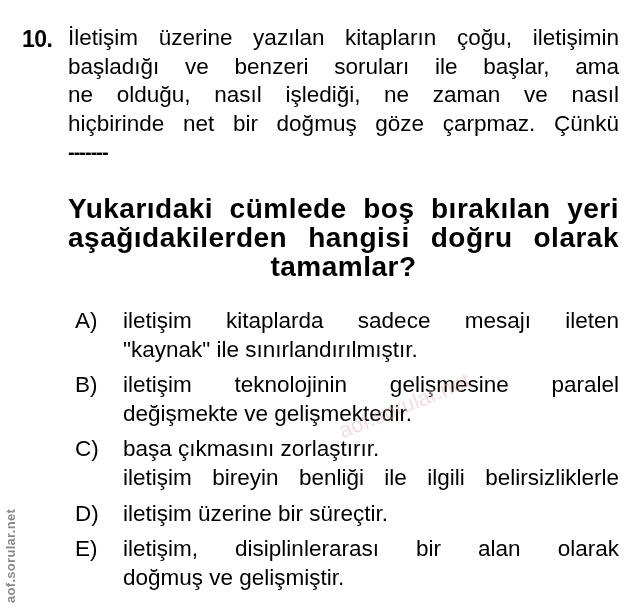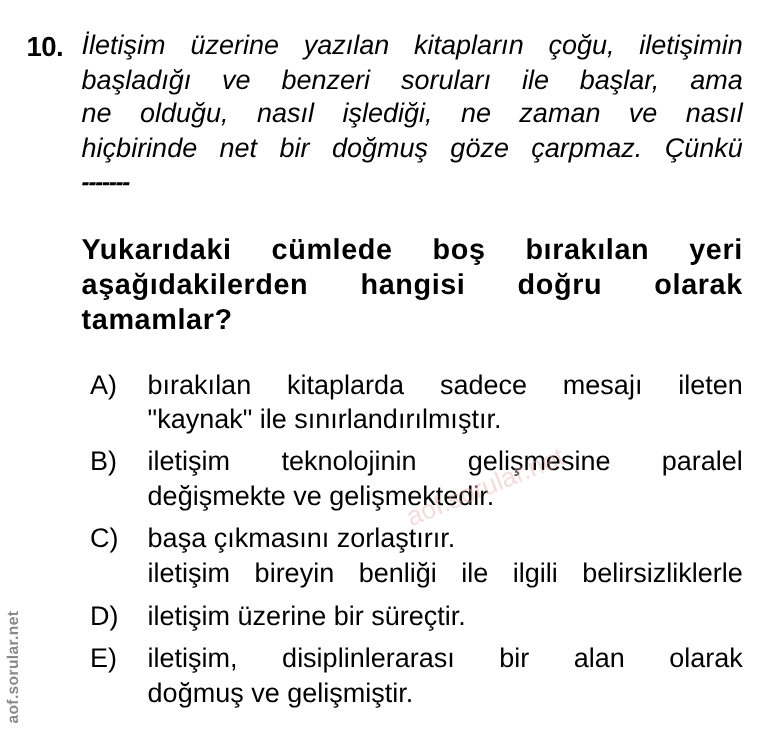--- a/index.html
+++ b/index.html
@@ -7,31 +7,31 @@
     width: 642px; height: 615px; position: relative; overflow: hidden;
     background: #ffffff; color: #000000;
     font-family: "Liberation Sans", sans-serif;
   }
   .qnum {
     position: absolute; left: 22px; top: 26px;
     font-weight: bold; font-size: 23px; letter-spacing: -0.5px;
   }
   .stem {
     position: absolute; left: 68px; top: 24px; width: 551px;
-    font-size: 22.5px; line-height: 28.5px; font-style: italic;
+    font-size: 22.5px; line-height: 28.5px;
   }
   .stem .line { display: block; height: 28.5px; white-space: nowrap; }
   .justify { text-align: justify; text-align-last: justify; }
   .blank { display: block; font-weight: bold; letter-spacing: -1px; font-size: 20px; margin-top: 0px; }
   .prompt {
     position: absolute; left: 68px; top: 194px; width: 551px;
-    font-weight: bold; font-size: 24px; line-height: 29px;
+    font-weight: bold; font-size: 28px; line-height: 29px;
     letter-spacing: 0.5px;
   }
-  .prompt .line { display: block; height: 29px; white-space: nowrap; }
+  .prompt .line { display: block; height: 29px; white-space: nowrap; text-align: center; }
   .options { position: absolute; left: 0; top: 0; }
   .opt { position: absolute; left: 75px; width: 544px; font-size: 22.5px; line-height: 29px; }
   .opt .letter { position: absolute; left: 0; top: 0; }
   .opt .text { position: absolute; left: 48px; width: 496px; }
   .opt .text .line { display: block; height: 29px; white-space: nowrap; }
   .wm-side {
     position: absolute; left: 3px; top: 603px;
     transform-origin: 0 0; transform: rotate(-90deg);
     font-family: "Liberation Sans", sans-serif; font-weight: bold;
     font-size: 13px; color: #8a8a8a; white-space: nowrap; letter-spacing: 0.3px;
@@ -58,21 +58,21 @@
 <div class="prompt">
   <span class="line justify">Yukarıdaki cümlede boş bırakılan yeri</span>
   <span class="line justify">aşağıdakilerden hangisi doğru olarak</span>
   <span class="line">tamamlar?</span>
 </div>
 
 <div class="options">
   <div class="opt" style="top:306px;">
     <span class="letter">A)</span>
     <div class="text">
-      <span class="line justify">bırakılan kitaplarda sadece mesajı ileten</span>
+      <span class="line justify">iletişim kitaplarda sadece mesajı ileten</span>
       <span class="line">"kaynak" ile sınırlandırılmıştır.</span>
     </div>
   </div>
   <div class="opt" style="top:370px;">
     <span class="letter">B)</span>
     <div class="text">
       <span class="line justify">iletişim teknolojinin gelişmesine paralel</span>
       <span class="line">değişmekte ve gelişmektedir.</span>
     </div>
   </div>

